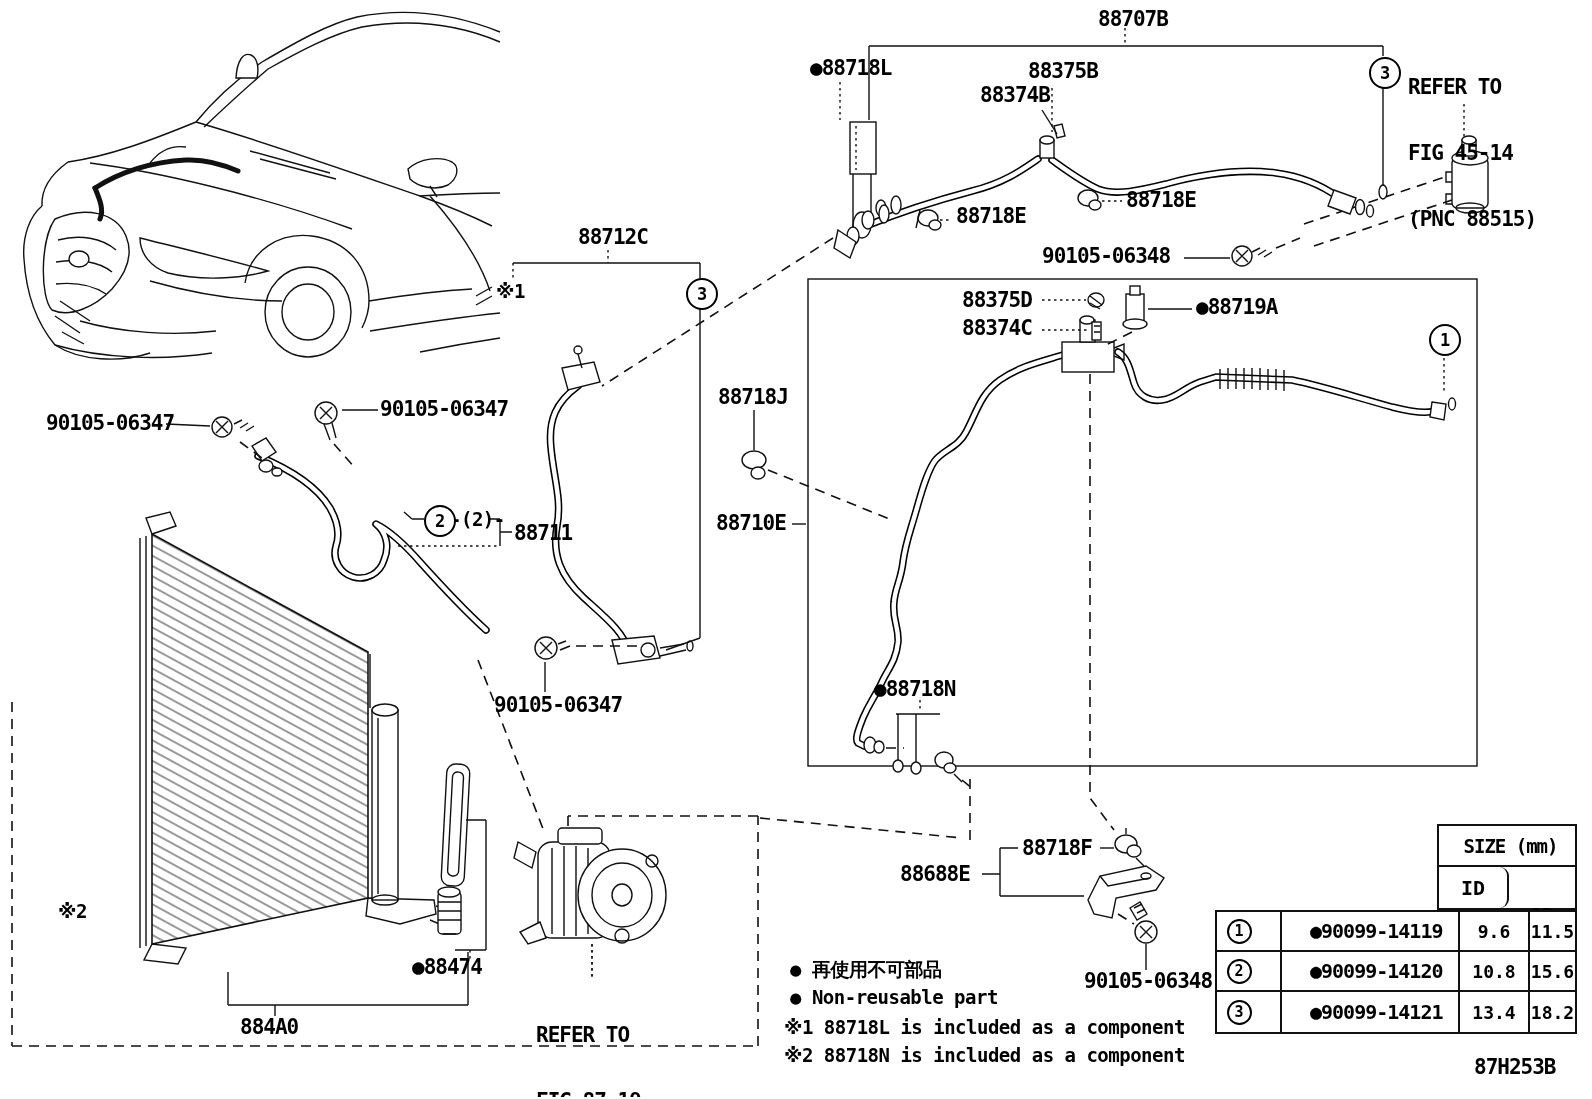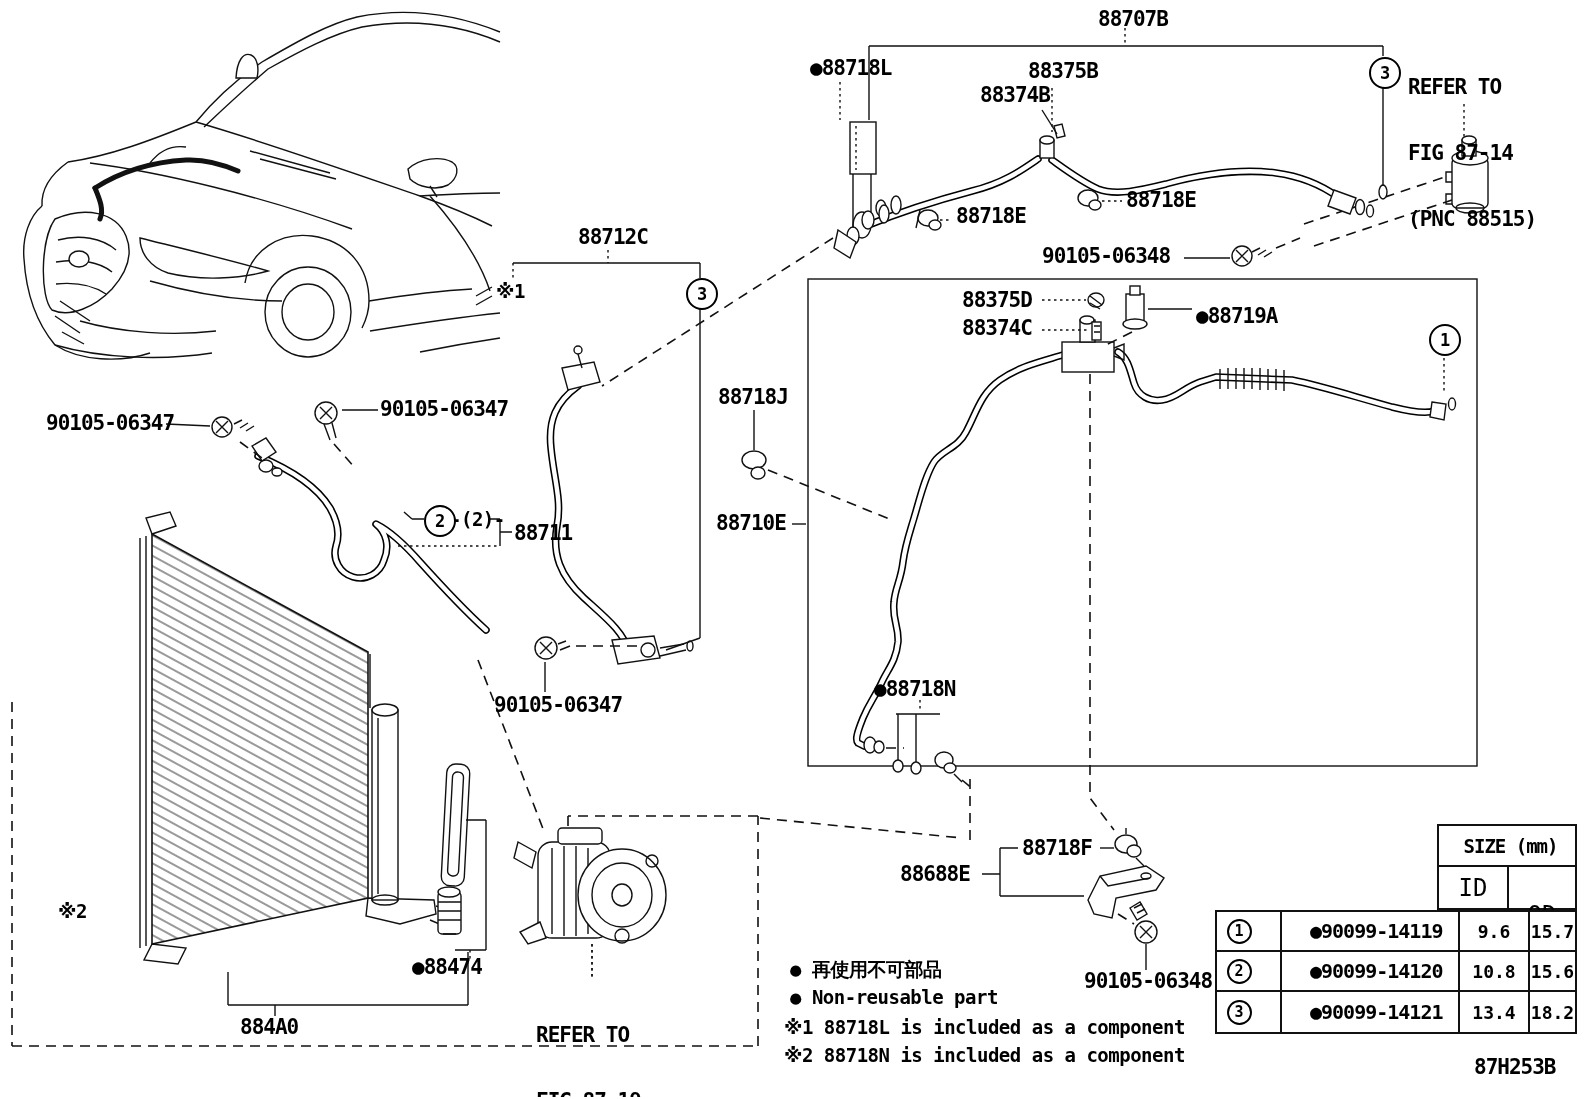--- a/index.html
+++ b/index.html
@@ -18,21 +18,21 @@
   .co{position:absolute;width:28px;height:28px;border:2px solid #000;border-radius:50%;
       display:flex;align-items:center;justify-content:center;background:#fff;
       font-weight:700;font-size:17px;}
   
   .tblwrap{position:absolute;left:1215px;top:824px;width:362px;height:212px;}
   .tblwrap *{box-sizing:border-box;}
   .thead{position:absolute;left:222px;top:0;width:140px;height:86px;border:2px solid #111;background:#fff;}
   .ttitle{height:41px;border-bottom:2px solid #111;display:flex;align-items:center;justify-content:center;
           font-weight:700;font-size:19px;letter-spacing:-1px;padding-left:7px;}
   .tsub{display:flex;height:41px;}
-  .tsub div{display:flex;align-items:center;justify-content:center;font-weight:400;font-size:24px;}
+  .tsub div{display:flex;align-items:center;justify-content:center;font-weight:700;font-size:20px;border-radius:9px;}
   .tsub div:first-child{width:70px;border-right:2px solid #111;}
   .tsub div:last-child{flex:1;margin-top:48px;}
   .tbody{position:absolute;left:0;top:86px;width:362px;border:2px solid #111;background:#fff;}
   .trow{display:flex;height:40px;border-bottom:2px solid #111;align-items:center;}
   .trow:last-child{border-bottom:none;}
   .tc1{width:44px;display:flex;align-items:center;justify-content:center;align-self:stretch;}
   .tc2{width:178px;border-left:2px solid #111;padding-left:28px;font-weight:700;font-size:20px;
        letter-spacing:-1px;display:flex;align-items:center;align-self:stretch;margin-left:19px;}
   .tc3{width:70px;border-left:2px solid #111;display:flex;align-items:center;justify-content:center;
        font-weight:700;font-size:18px;align-self:stretch;}
@@ -290,29 +290,29 @@
       <path class="k" d="M228,1005 H468 M468,1005 V952 M275,1005 V1016 M228,1005 V972"></path>
     </g>
   </svg>
 
   <div class="lbl" style="left:1098px;top:8px">88707B</div>
   <div class="lbl" style="left:810px;top:57px">●88718L</div>
   <div class="lbl" style="left:1028px;top:60px">88375B</div>
   <div class="lbl" style="left:980px;top:84px">88374B</div>
   <div class="lbl" style="left:1408px;top:32px">
     <div>REFER TO</div>
-    <div>FIG 87-14</div>
+    <div>FIG 45-14</div>
     <div>(PNC 88515)</div>
   </div>
   <div class="lbl" style="left:956px;top:205px">88718E</div>
   <div class="lbl" style="left:1126px;top:189px">88718E</div>
   <div class="lbl" style="left:1042px;top:245px">90105-06348</div>
   <div class="lbl" style="left:962px;top:289px">88375D</div>
   <div class="lbl" style="left:962px;top:317px">88374C</div>
-  <div class="lbl" style="left:1196px;top:305px">●88719A</div>
+  <div class="lbl" style="left:1196px;top:296px">●88719A</div>
   <div class="lbl" style="left:578px;top:226px">88712C</div>
   <div class="lbl sm" style="left:496px;top:280px">※1</div>
   <div class="lbl" style="left:718px;top:386px">88718J</div>
   <div class="lbl" style="left:716px;top:512px">88710E</div>
   <div class="lbl" style="left:46px;top:412px">90105-06347</div>
   <div class="lbl" style="left:380px;top:398px">90105-06347</div>
   <div class="lbl sm" style="left:450px;top:508px">-(2)-</div>
   <div class="lbl" style="left:514px;top:522px">88711</div>
   <div class="lbl" style="left:494px;top:694px">90105-06347</div>
   <div class="lbl" style="left:874px;top:678px">●88718N</div>
@@ -347,21 +347,21 @@
         <div>OD</div>
       </div>
     </div>
     <div class="tbody">
       <div class="trow">
         <div class="tc1">
             <span class="tcirc">1</span>
           </div>
         <div class="tc2">●90099-14119</div>
         <div class="tc3">9.6</div>
-        <div class="tc4">15.7</div>
+        <div class="tc4">11.5</div>
       </div>
       <div class="trow">
         <div class="tc1">
             <span class="tcirc">2</span>
           </div>
         <div class="tc2">●90099-14120</div>
         <div class="tc3">10.8</div>
         <div class="tc4">15.6</div>
       </div>
       <div class="trow">

